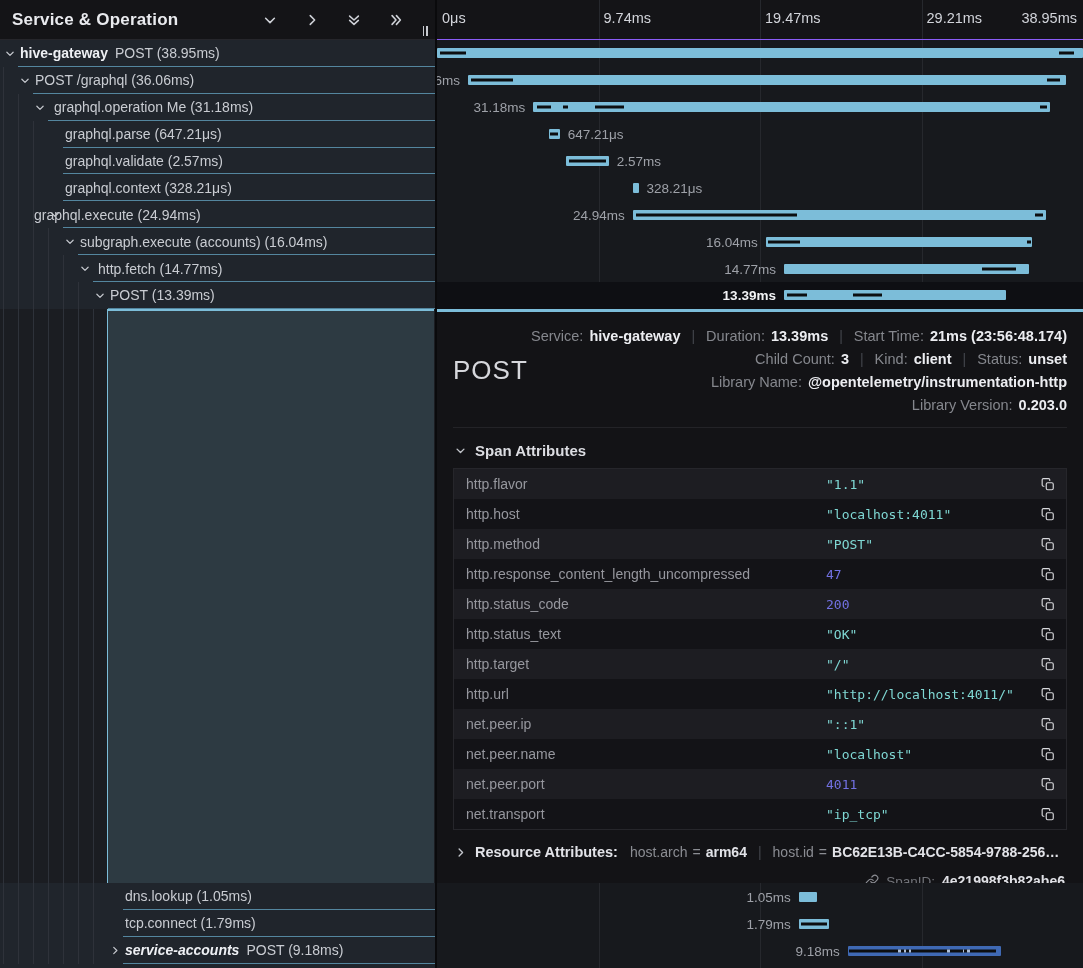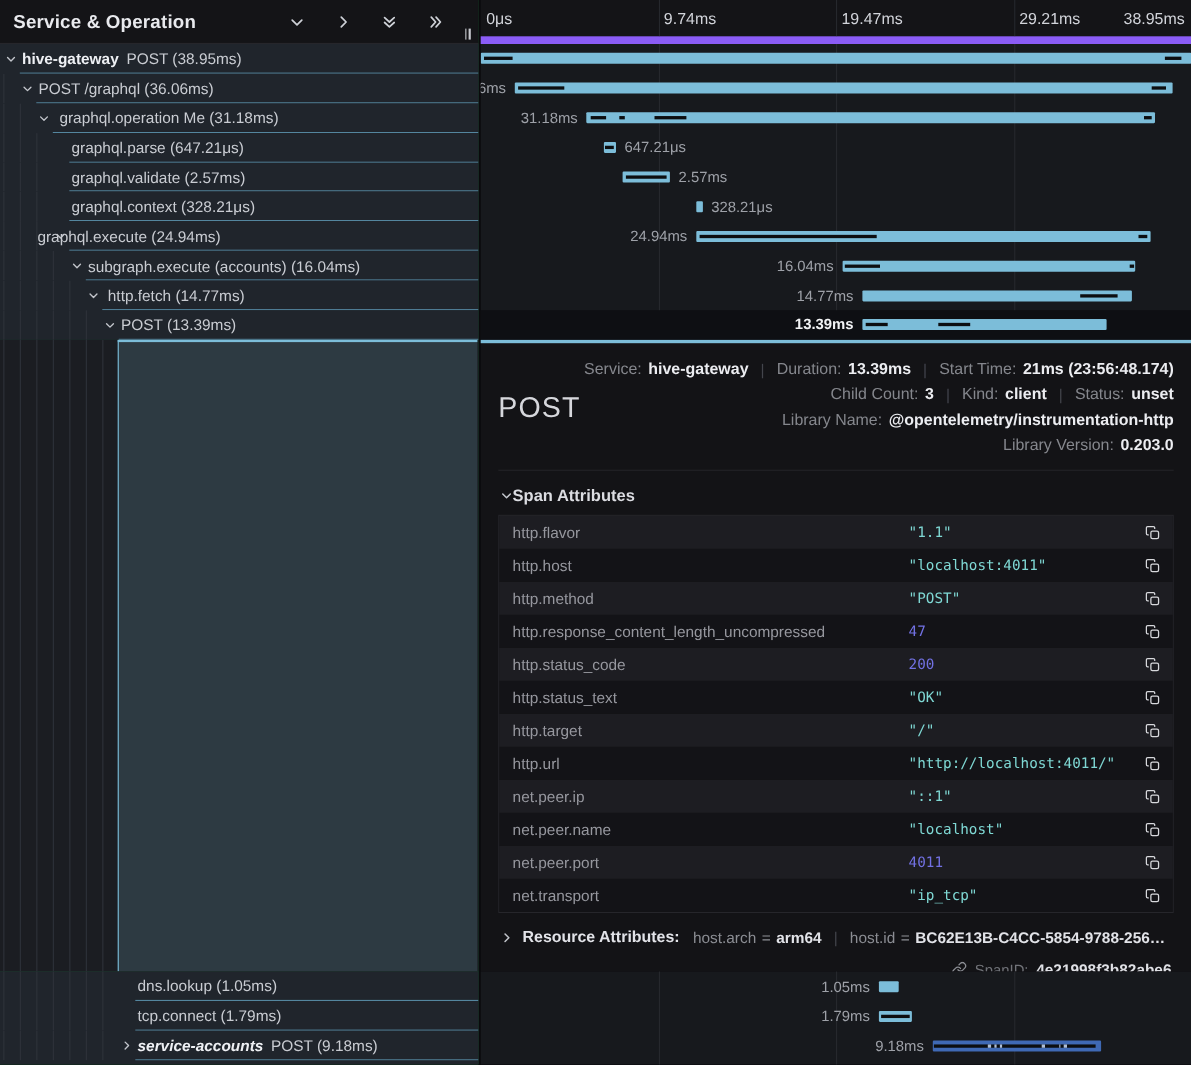--- a/index.html
+++ b/index.html
@@ -26,21 +26,21 @@
   .tree-rows{position:absolute;left:0;top:40px;width:435px;height:269px;background:#20252c;}
   .tree-row{position:relative;height:26.9px;display:flex;align-items:center;cursor:pointer;overflow:hidden;}
   .tree-row .underline{position:absolute;bottom:0;right:0;height:1px;background:#54869f;}
   .guide{position:absolute;top:0;bottom:0;width:0;border-left:1px solid #2e323a;}
   .tree-chevron{position:absolute;top:50%;transform:translateY(-50%);width:11px;height:11px;color:#c2c5cb;display:flex;align-items:center;justify-content:center;}
   .tree-label{white-space:nowrap;font-size:14px;color:#c9ccd2;}
   .tree-label .svc{font-weight:700;color:#eef0f4;margin-right:7px;}
   .tree-label .svc.italic{font-style:italic;}
   .tree-bottom{position:absolute;left:0;top:883px;width:435px;height:85px;background:#20252c;}
   
-  .tl-header{position:absolute;left:437px;top:0;width:646px;height:40px;background:#141417;border-bottom:7px solid #8b5cf6;overflow:hidden;}
+  .tl-header{position:absolute;left:437px;top:0;width:646px;height:40px;background:#141417;border-bottom:1px solid #8b5cf6;overflow:hidden;}
   .tick{position:absolute;top:10px;font-size:14.5px;font-weight:500;color:#d2d4da;white-space:nowrap;}
   .gridline{position:absolute;top:0;bottom:0;width:1px;background:#26282d;}
   .tl-rows{position:absolute;left:437px;top:40px;width:646px;height:269px;background:#17191d;}
   .tl-bottom{position:absolute;left:437px;top:883px;width:646px;height:85px;background:#17191d;}
   .tl-row{position:relative;height:26.9px;overflow:hidden;}
   .tl-row.h27{height:27px;}
   .tl-row.selected{background:#0e0f13;}
   .bar{position:absolute;top:50%;transform:translateY(-50%);height:10px;border-radius:1px;cursor:pointer;}
   .seg{position:absolute;top:50%;transform:translateY(-50%);height:3px;background:#0c0e10;}
   .seg.light{background:#aebfd8;height:3px;}
@@ -56,21 +56,21 @@
   .detail{position:absolute;left:437px;top:309px;width:646px;height:574px;background:#131316;border-top:3px solid #7cbdd9;overflow:hidden;}
   .detail-inner{padding:10px 16px 0 16px;height:100%;display:flex;flex-direction:column;}
   .detail-head{display:flex;align-items:center;}
   .detail-title{font-size:26px;color:#d6d7dc;letter-spacing:1px;font-weight:400;padding-top:6px;}
   .meta{margin-left:auto;display:flex;flex-direction:column;align-items:flex-end;gap:7px;padding-top:6px;}
   .meta-line{display:flex;align-items:center;white-space:nowrap;}
   .meta-label{font-size:14.5px;color:#85878d;margin-right:6px;}
   .meta-value{font-size:14.5px;font-weight:700;color:#ecedf1;}
   .meta-div{color:#43454c;margin:0 11px;font-size:14px;}
   .section-sep{border:none;border-top:1px solid #232327;margin:14px 0 0 0;}
-  .attr-section-head{display:flex;align-items:center;margin:14px 0 9px 2px;cursor:pointer;}
+  .attr-section-head{display:flex;align-items:center;gap:9px;margin:14px 0 9px 2px;cursor:pointer;}
   .attr-section-head .chev{width:11px;height:11px;color:#c2c5cb;display:flex;align-items:center;}
   .attr-section-title{font-size:15px;font-weight:700;color:#dcdde2;}
   .attr-table{border:1px solid #26262b;}
   .attr-row{display:flex;align-items:center;height:30px;padding:0 10px 0 12px;}
   .attr-row.odd{background:#1d1d22;}
   .attr-row.even{background:#131317;}
   .attr-key{flex:0 0 360px;font-size:14px;color:#96979e;white-space:nowrap;overflow:hidden;}
   .attr-value{flex:1 1 auto;font-family:"DejaVu Sans Mono",monospace;font-size:13px;white-space:nowrap;}
   .attr-value.string{color:#7fd8d4;}
   .attr-value.number{color:#7271e3;}

